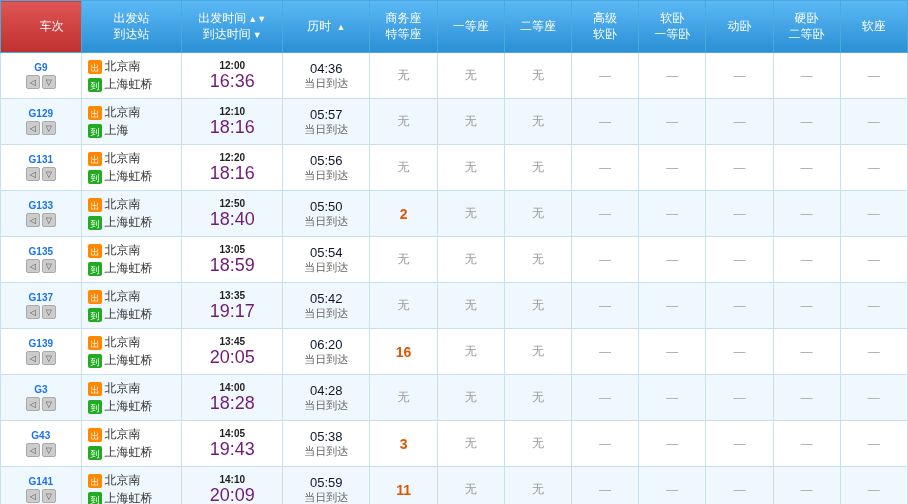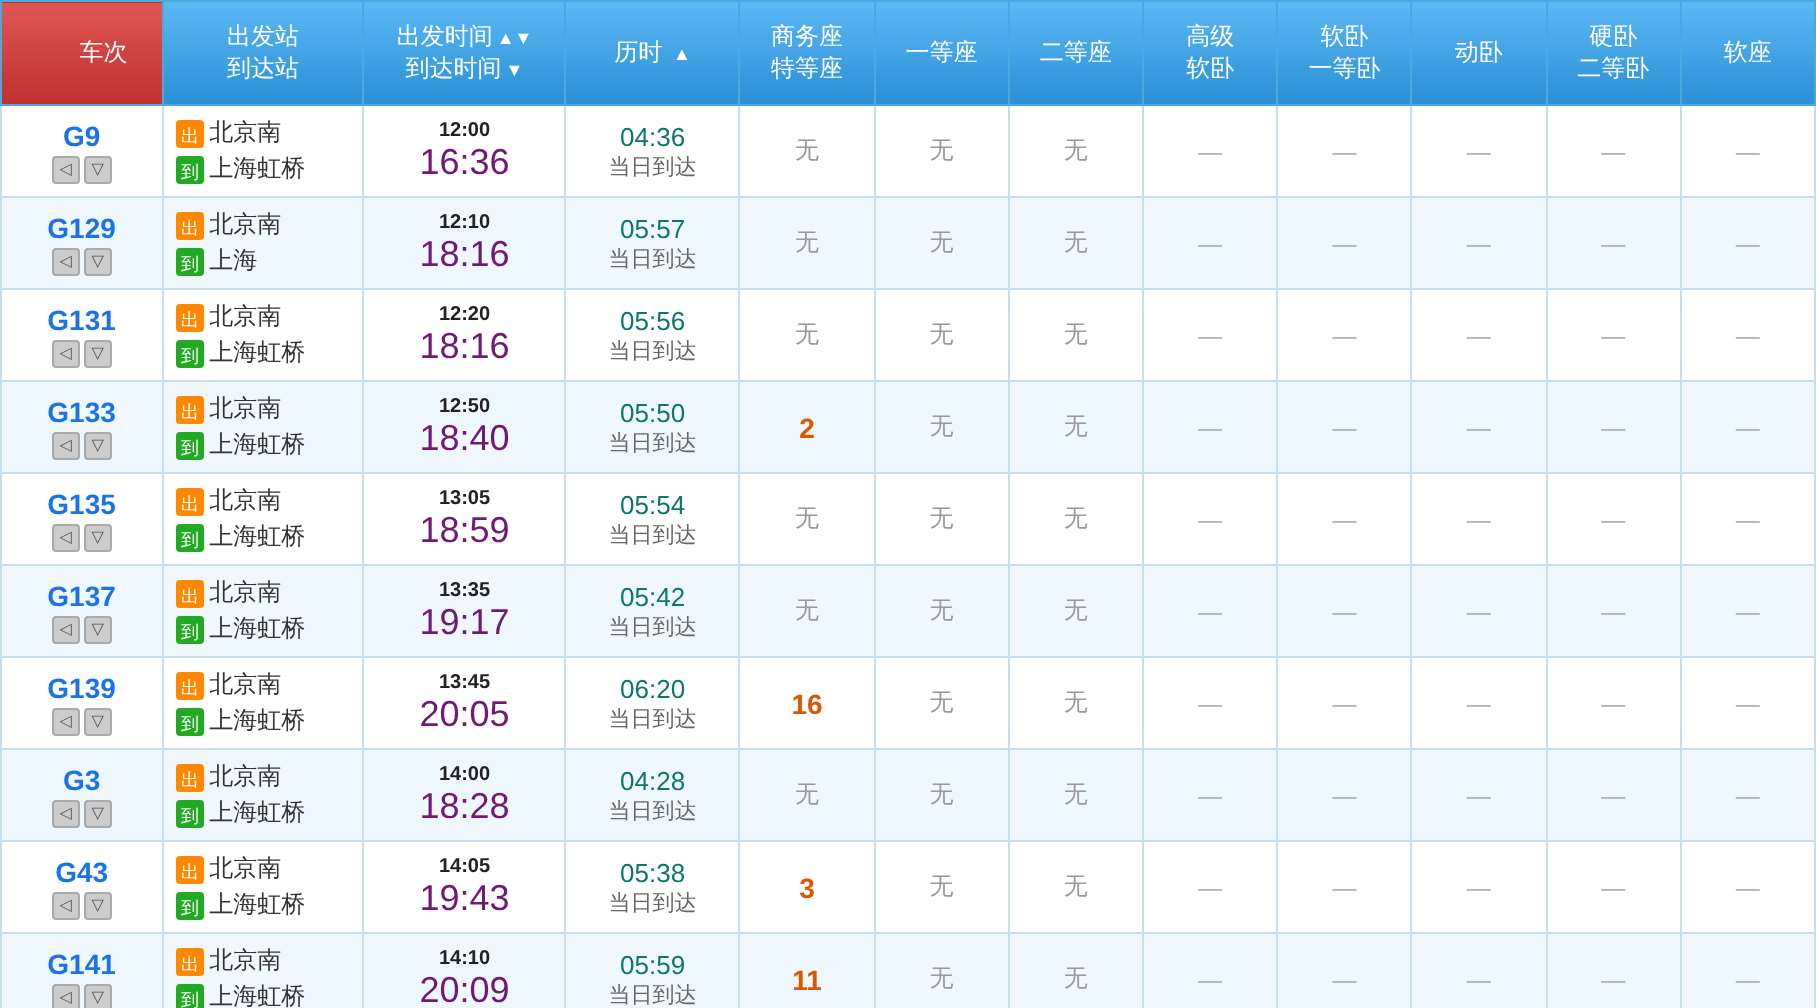--- a/index.html
+++ b/index.html
@@ -63,21 +63,21 @@
       margin-top: 11px;
     }
     .duration-col {
       width: 78px;
     }
     .seat-col {
       width: 60px;
     }
     .train-link {
       color: #1a73e8;
-      font-size: 14px;
+      font-size: 10px;
       font-weight: bold;
       cursor: pointer;
       display: block;
     }
     .train-controls {
       display: flex;
       justify-content: center;
       gap: 2px;
       margin-top: 2px;
     }
@@ -127,21 +127,21 @@
     .time-arrive {
       font-size: 18px;
       color: #701a75;
     }
     .duration-cell {
       font-size: 12px;
       color: #333;
     }
     .duration-time {
       font-size: 13px;
-      color: #0f766e;
+      color: #0f172a;
     }
     .same-day {
       font-size: 11px;
       color: #666;
     }
     .seat-wu {
       color: #999;
       font-size: 12px;
     }
     .seat-num {

